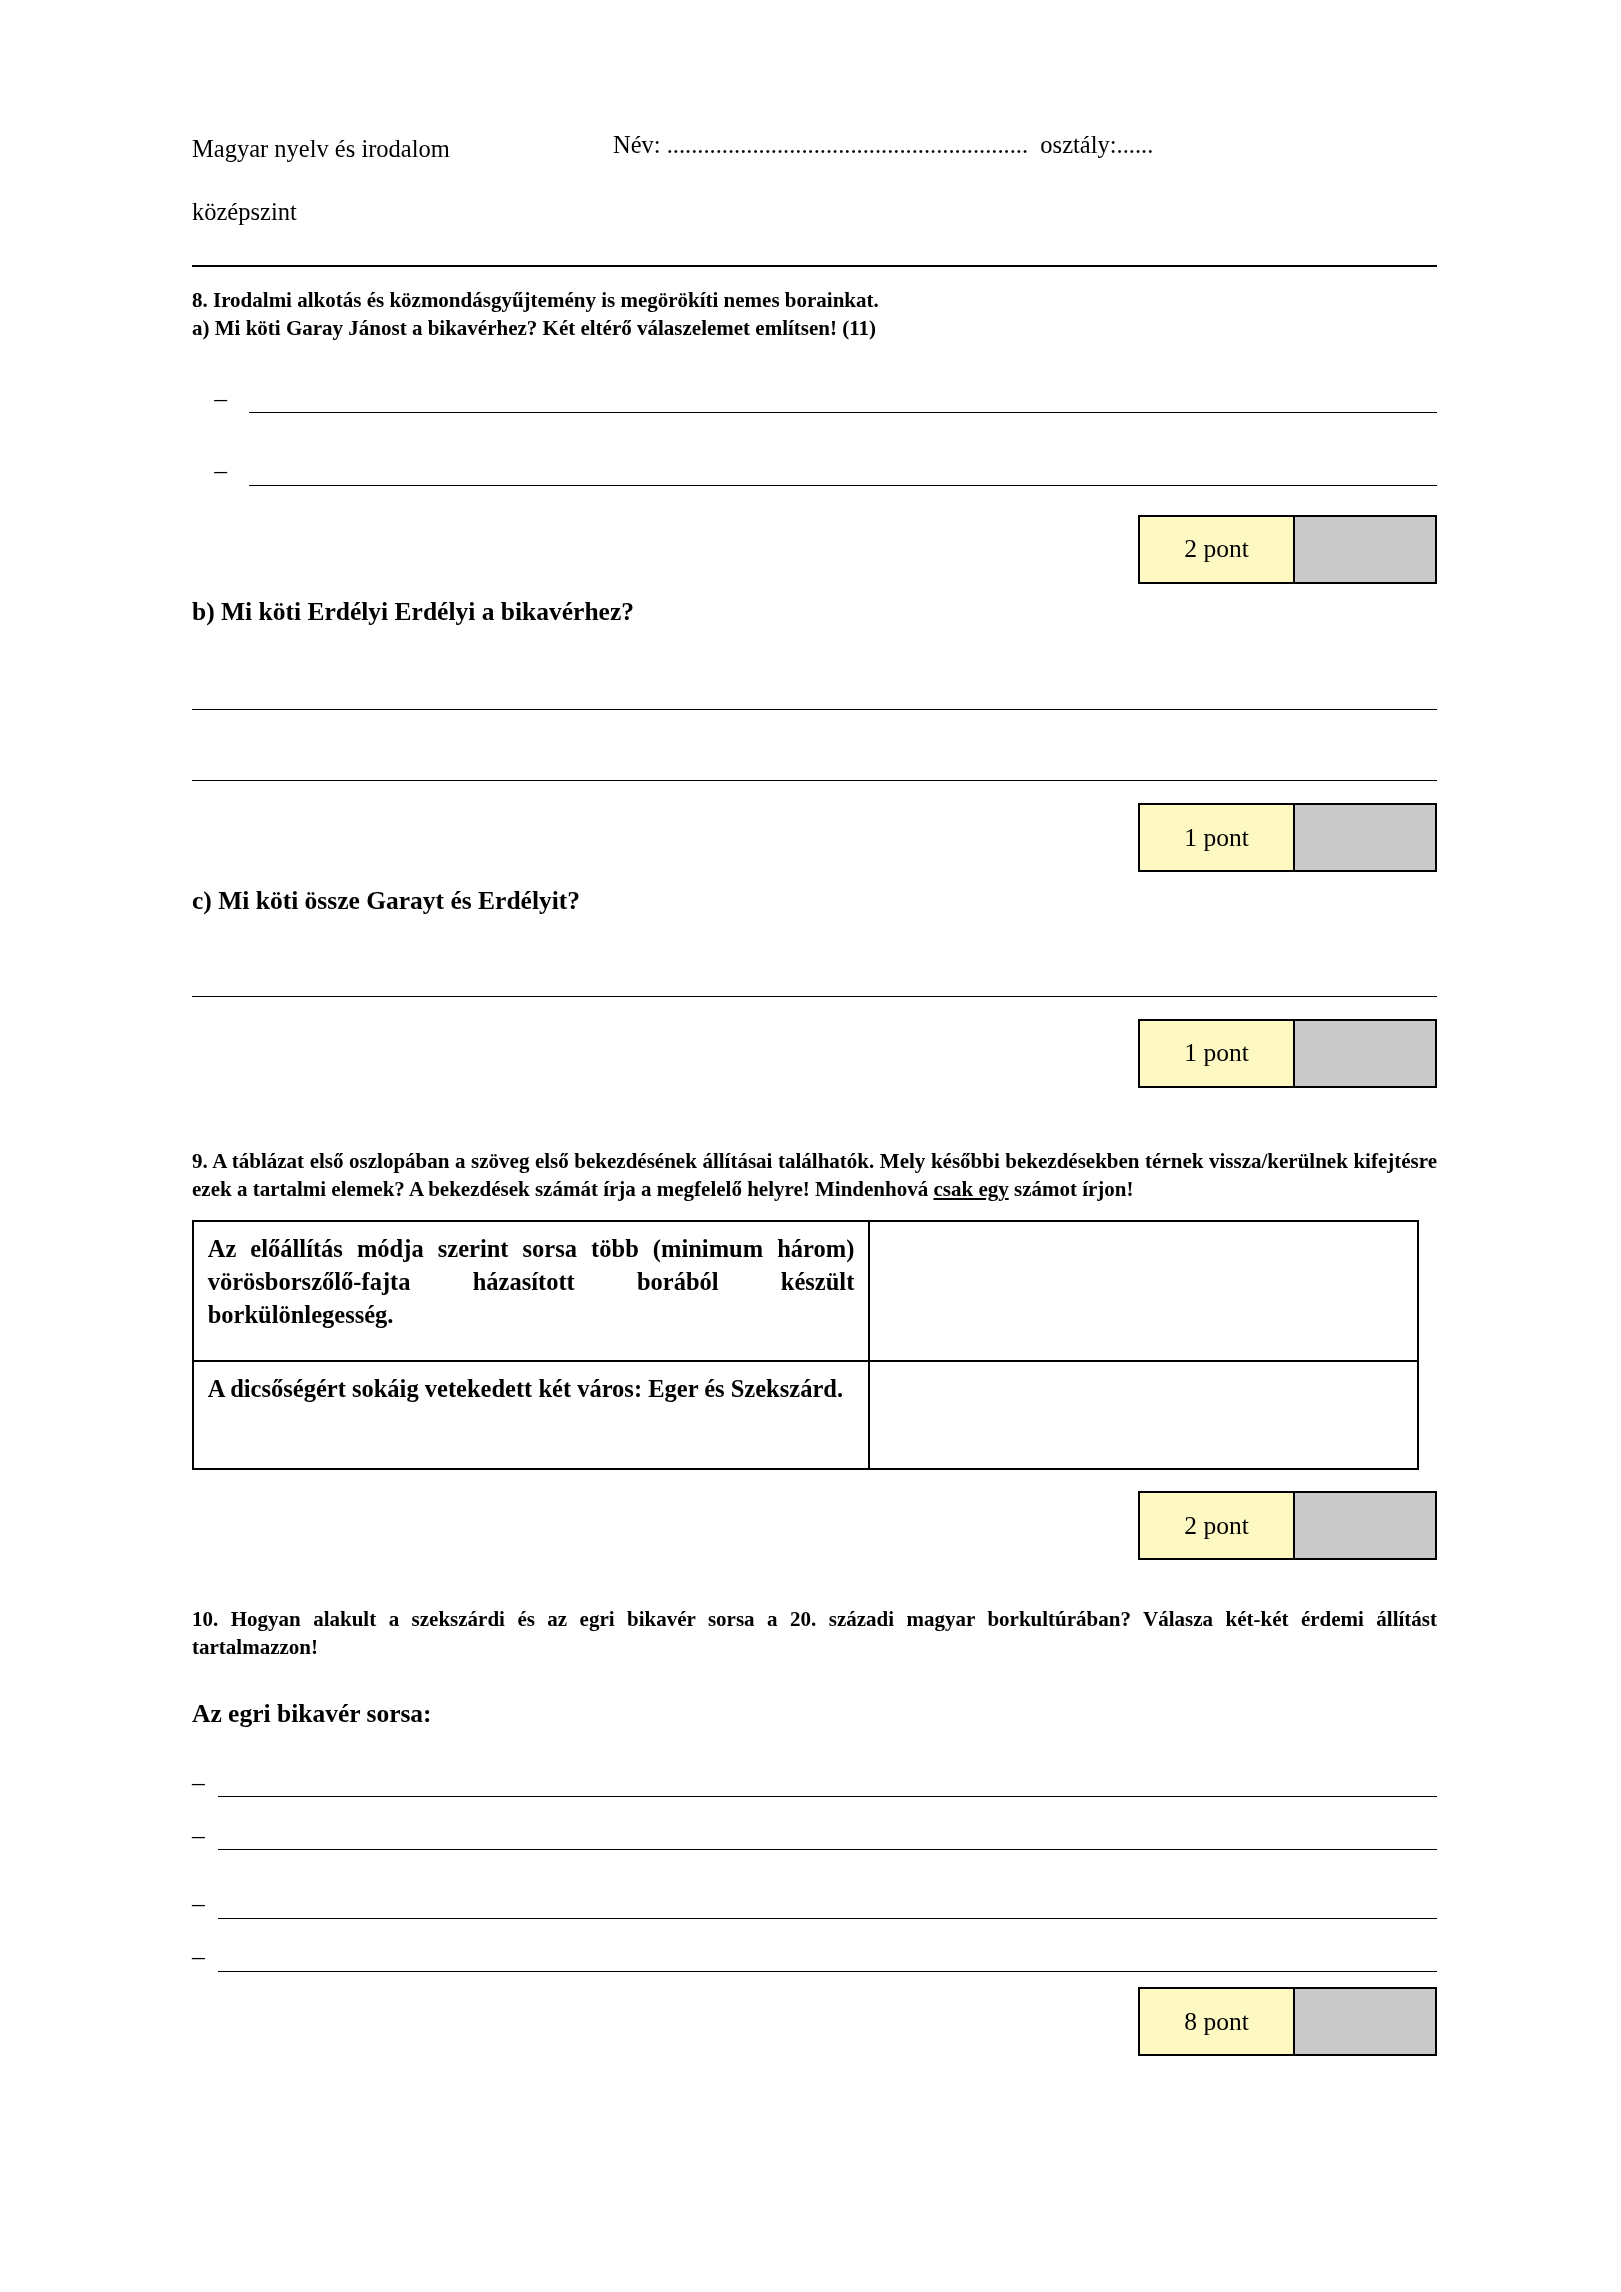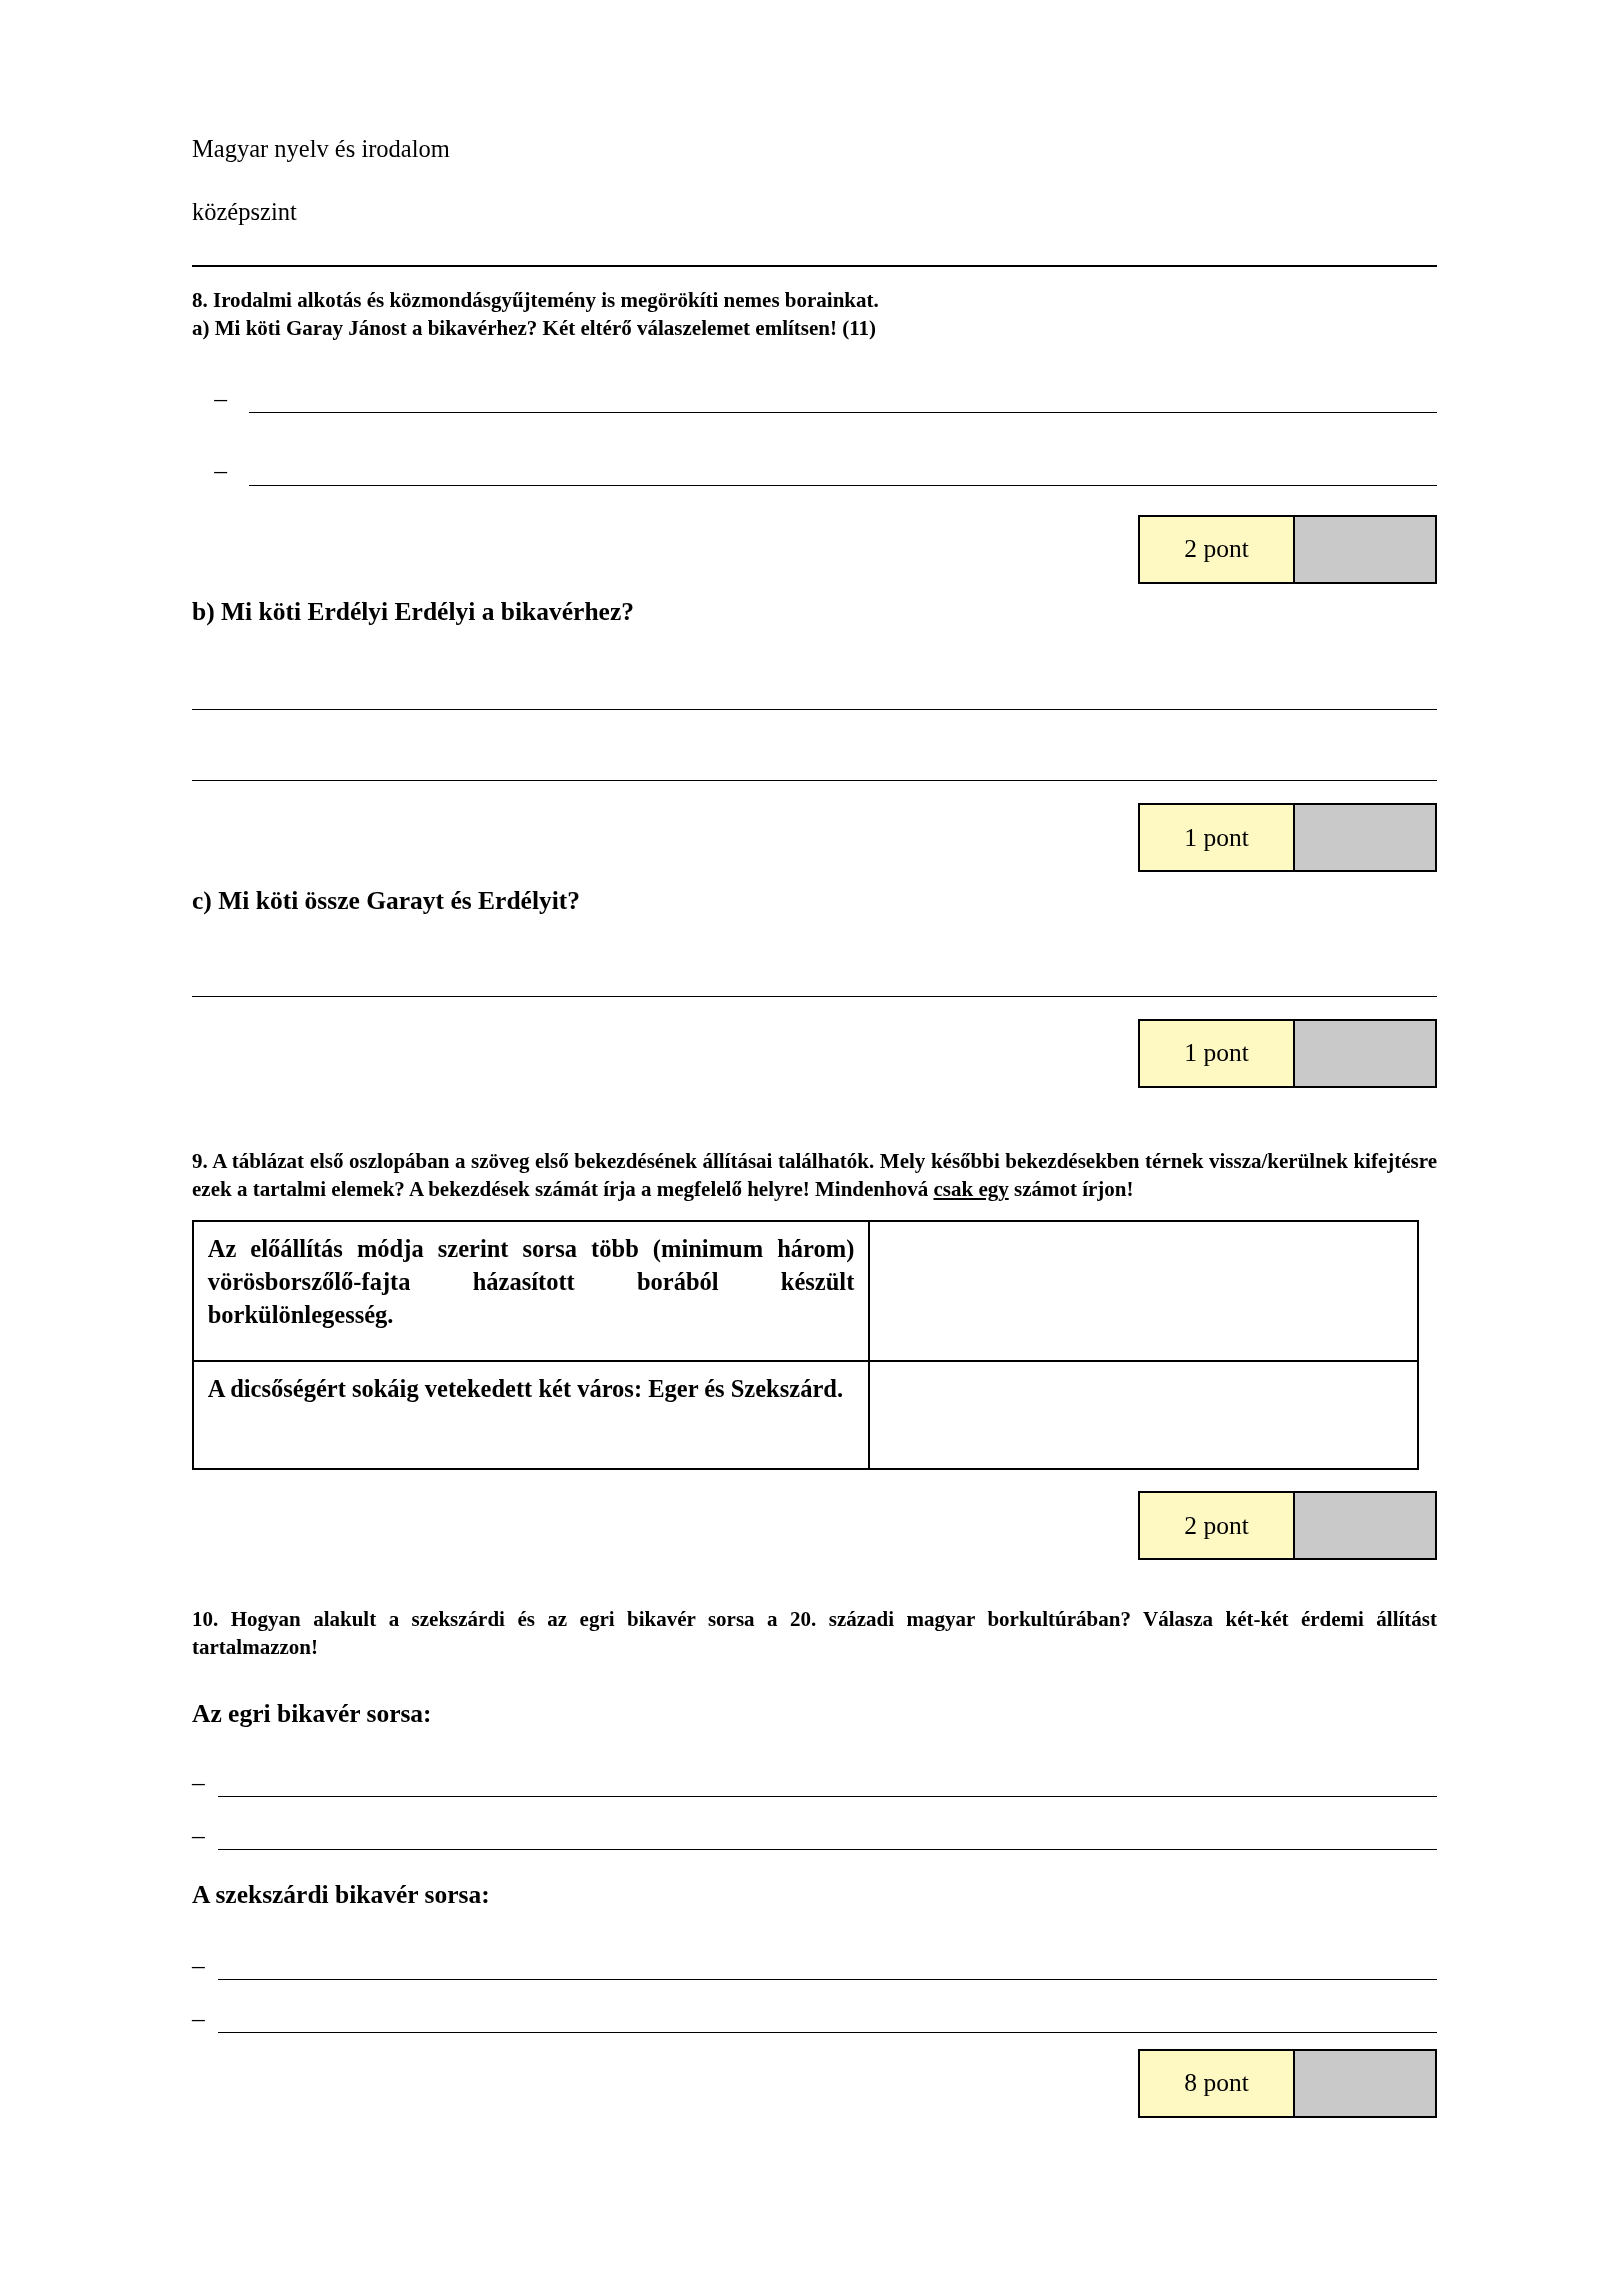--- a/index.html
+++ b/index.html
@@ -162,20 +162,21 @@
 <body>
 
 <div class="page">
   <div class="content">
 
     <div class="page-header">
       <div class="header-left">
         <div>Magyar nyelv és irodalom</div>
         <div>középszint</div>
       </div>
+      <div class="header-right">Név: ...........................................................  osztály:......</div>
     </div>
     <div class="header-rule"></div>
 
     <div class="q-title">8. Irodalmi alkotás és közmondásgyűjtemény is megörökíti nemes borainkat.</div>
     <div class="q-title">a) Mi köti Garay Jánost a bikavérhez? Két eltérő válaszelemet említsen! (11)</div>
 
     <div class="ans-row" style="margin-top:43px;">
       <div class="ans-dash">–</div>
       <div class="ans-line"></div>
     </div>
@@ -248,21 +249,20 @@
 
     <div class="ans-row" style="margin-top:39px;">
       <div class="ans-dash narrow">–</div>
       <div class="ans-line"></div>
     </div>
     <div class="ans-row" style="margin-top:25.5px;">
       <div class="ans-dash narrow">–</div>
       <div class="ans-line"></div>
     </div>
 
-    <div class="q-sub" style="margin-top:27.4px;">A szekszárdi bikavér sorsa:</div>
 
     <div class="ans-row" style="margin-top:41px;">
       <div class="ans-dash narrow">–</div>
       <div class="ans-line"></div>
     </div>
     <div class="ans-row" style="margin-top:25.5px;">
       <div class="ans-dash narrow">–</div>
       <div class="ans-line"></div>
     </div>
 

